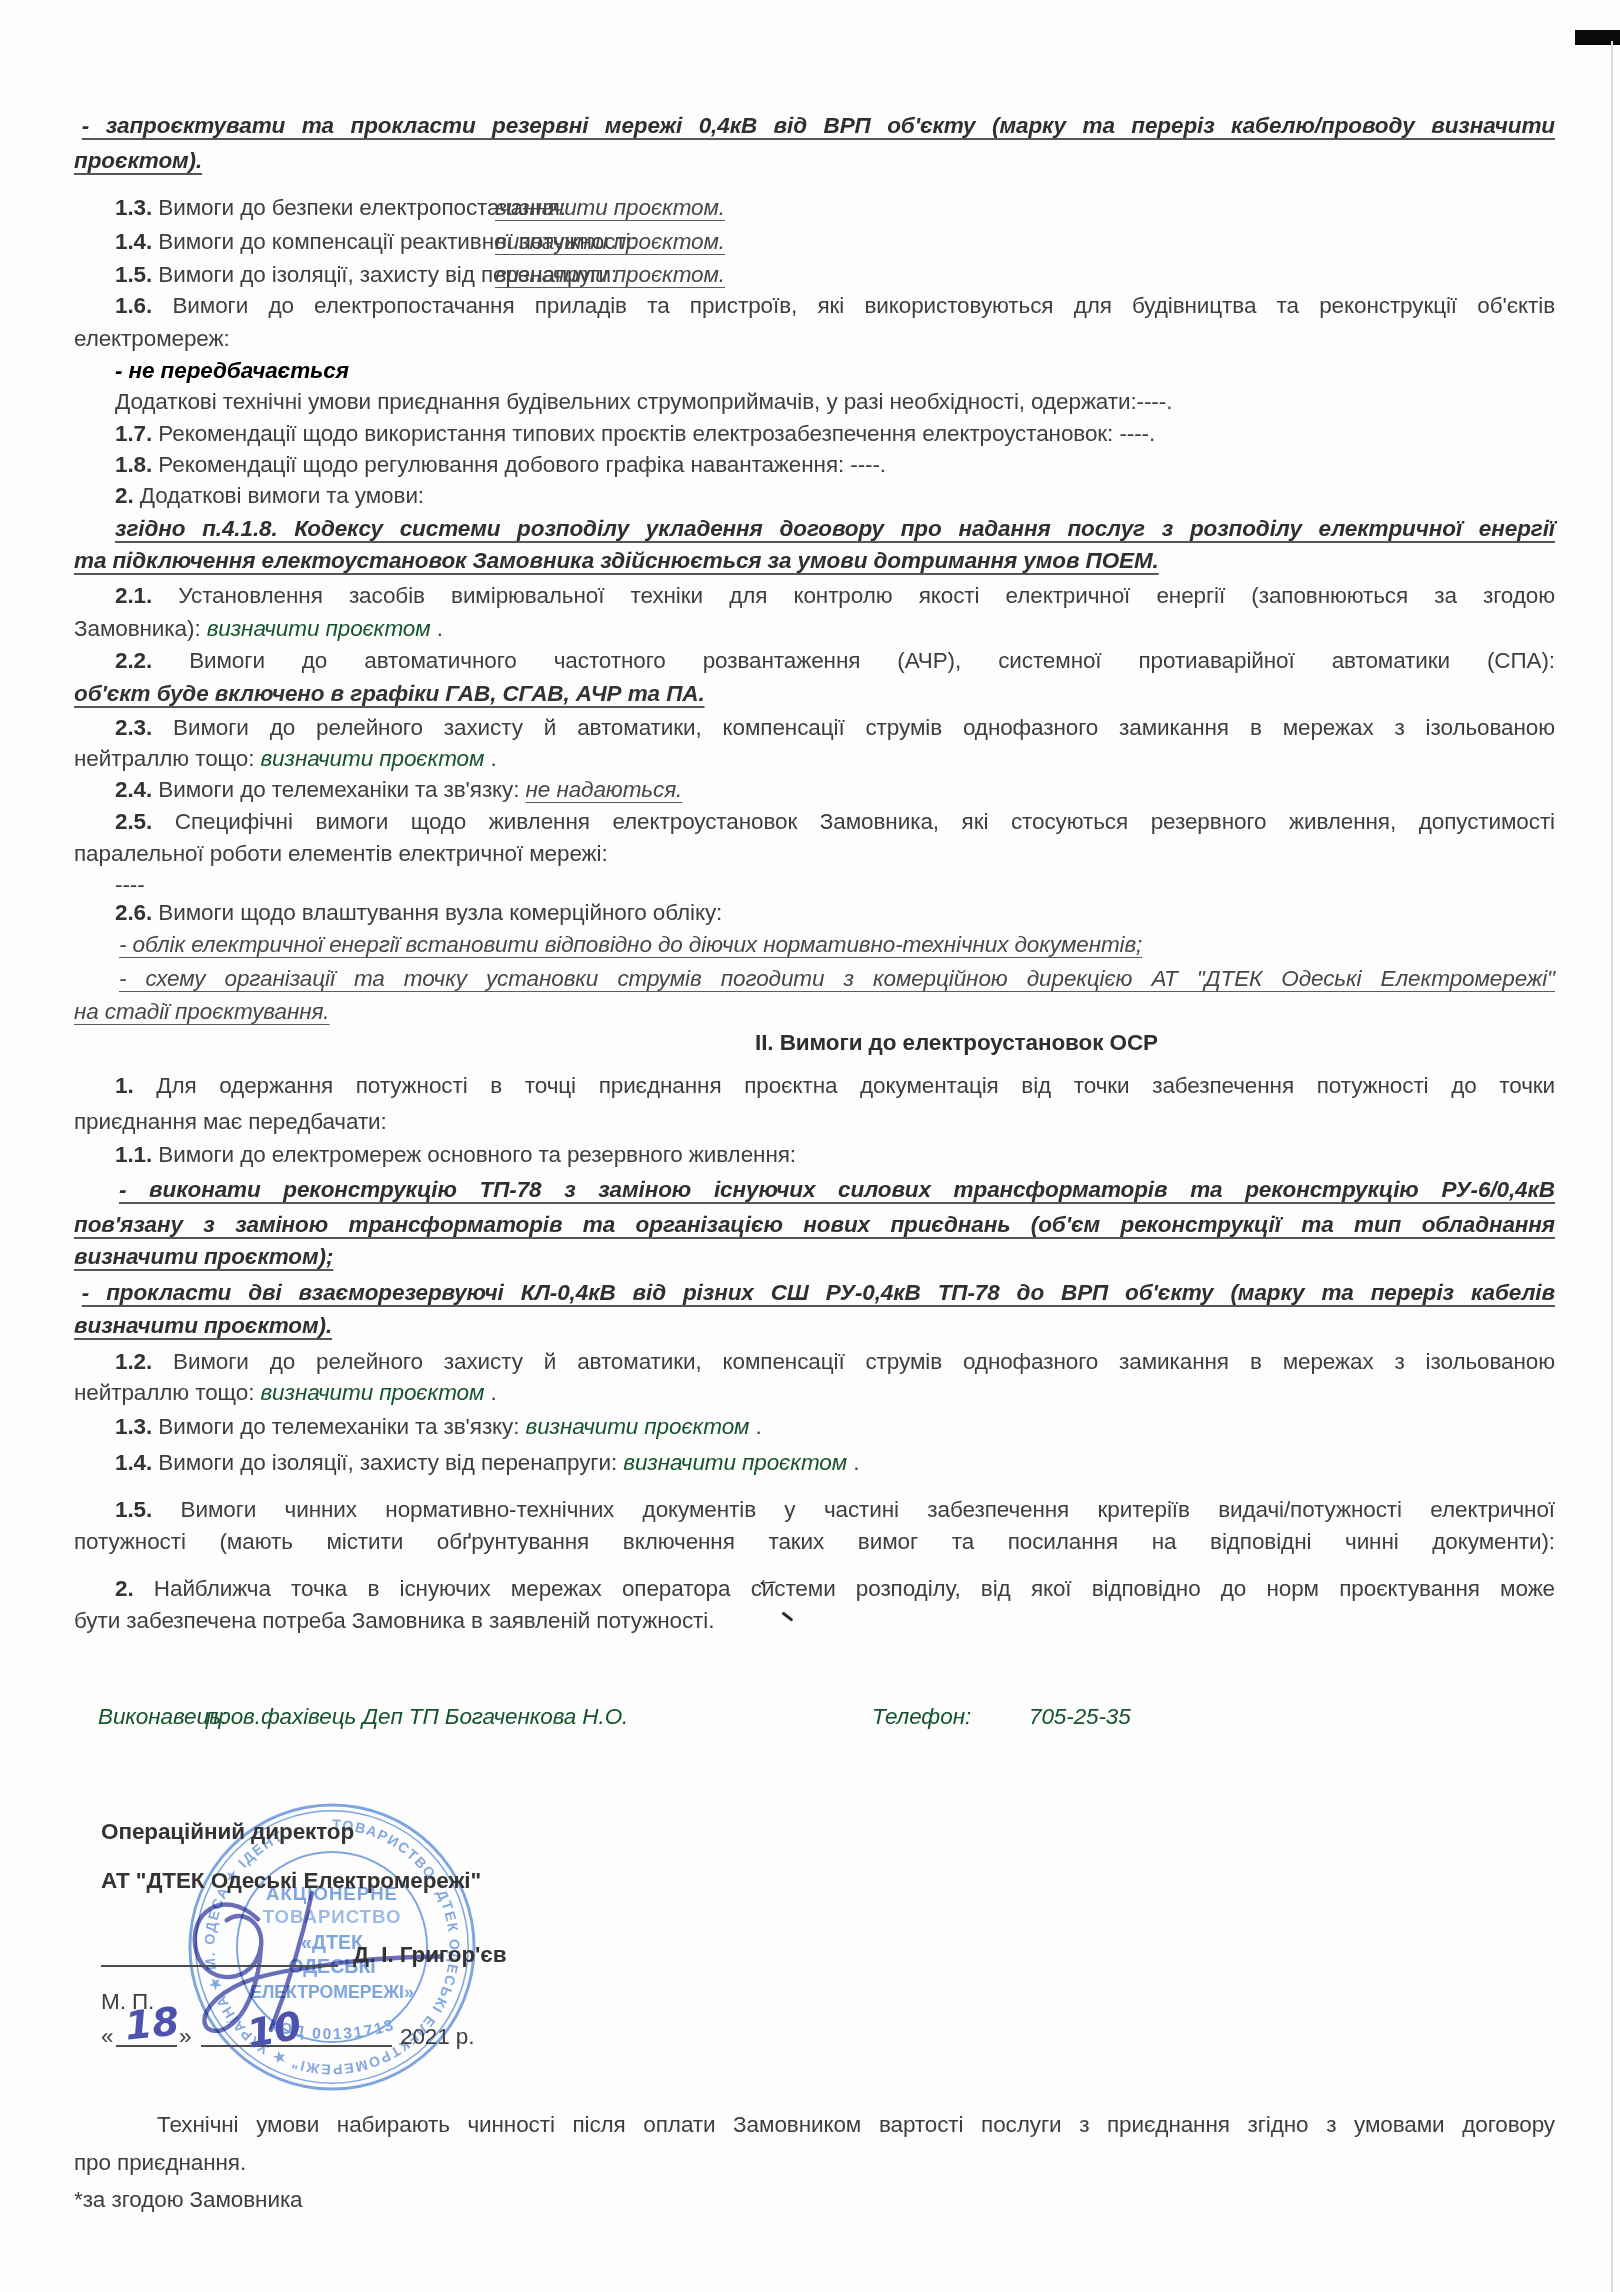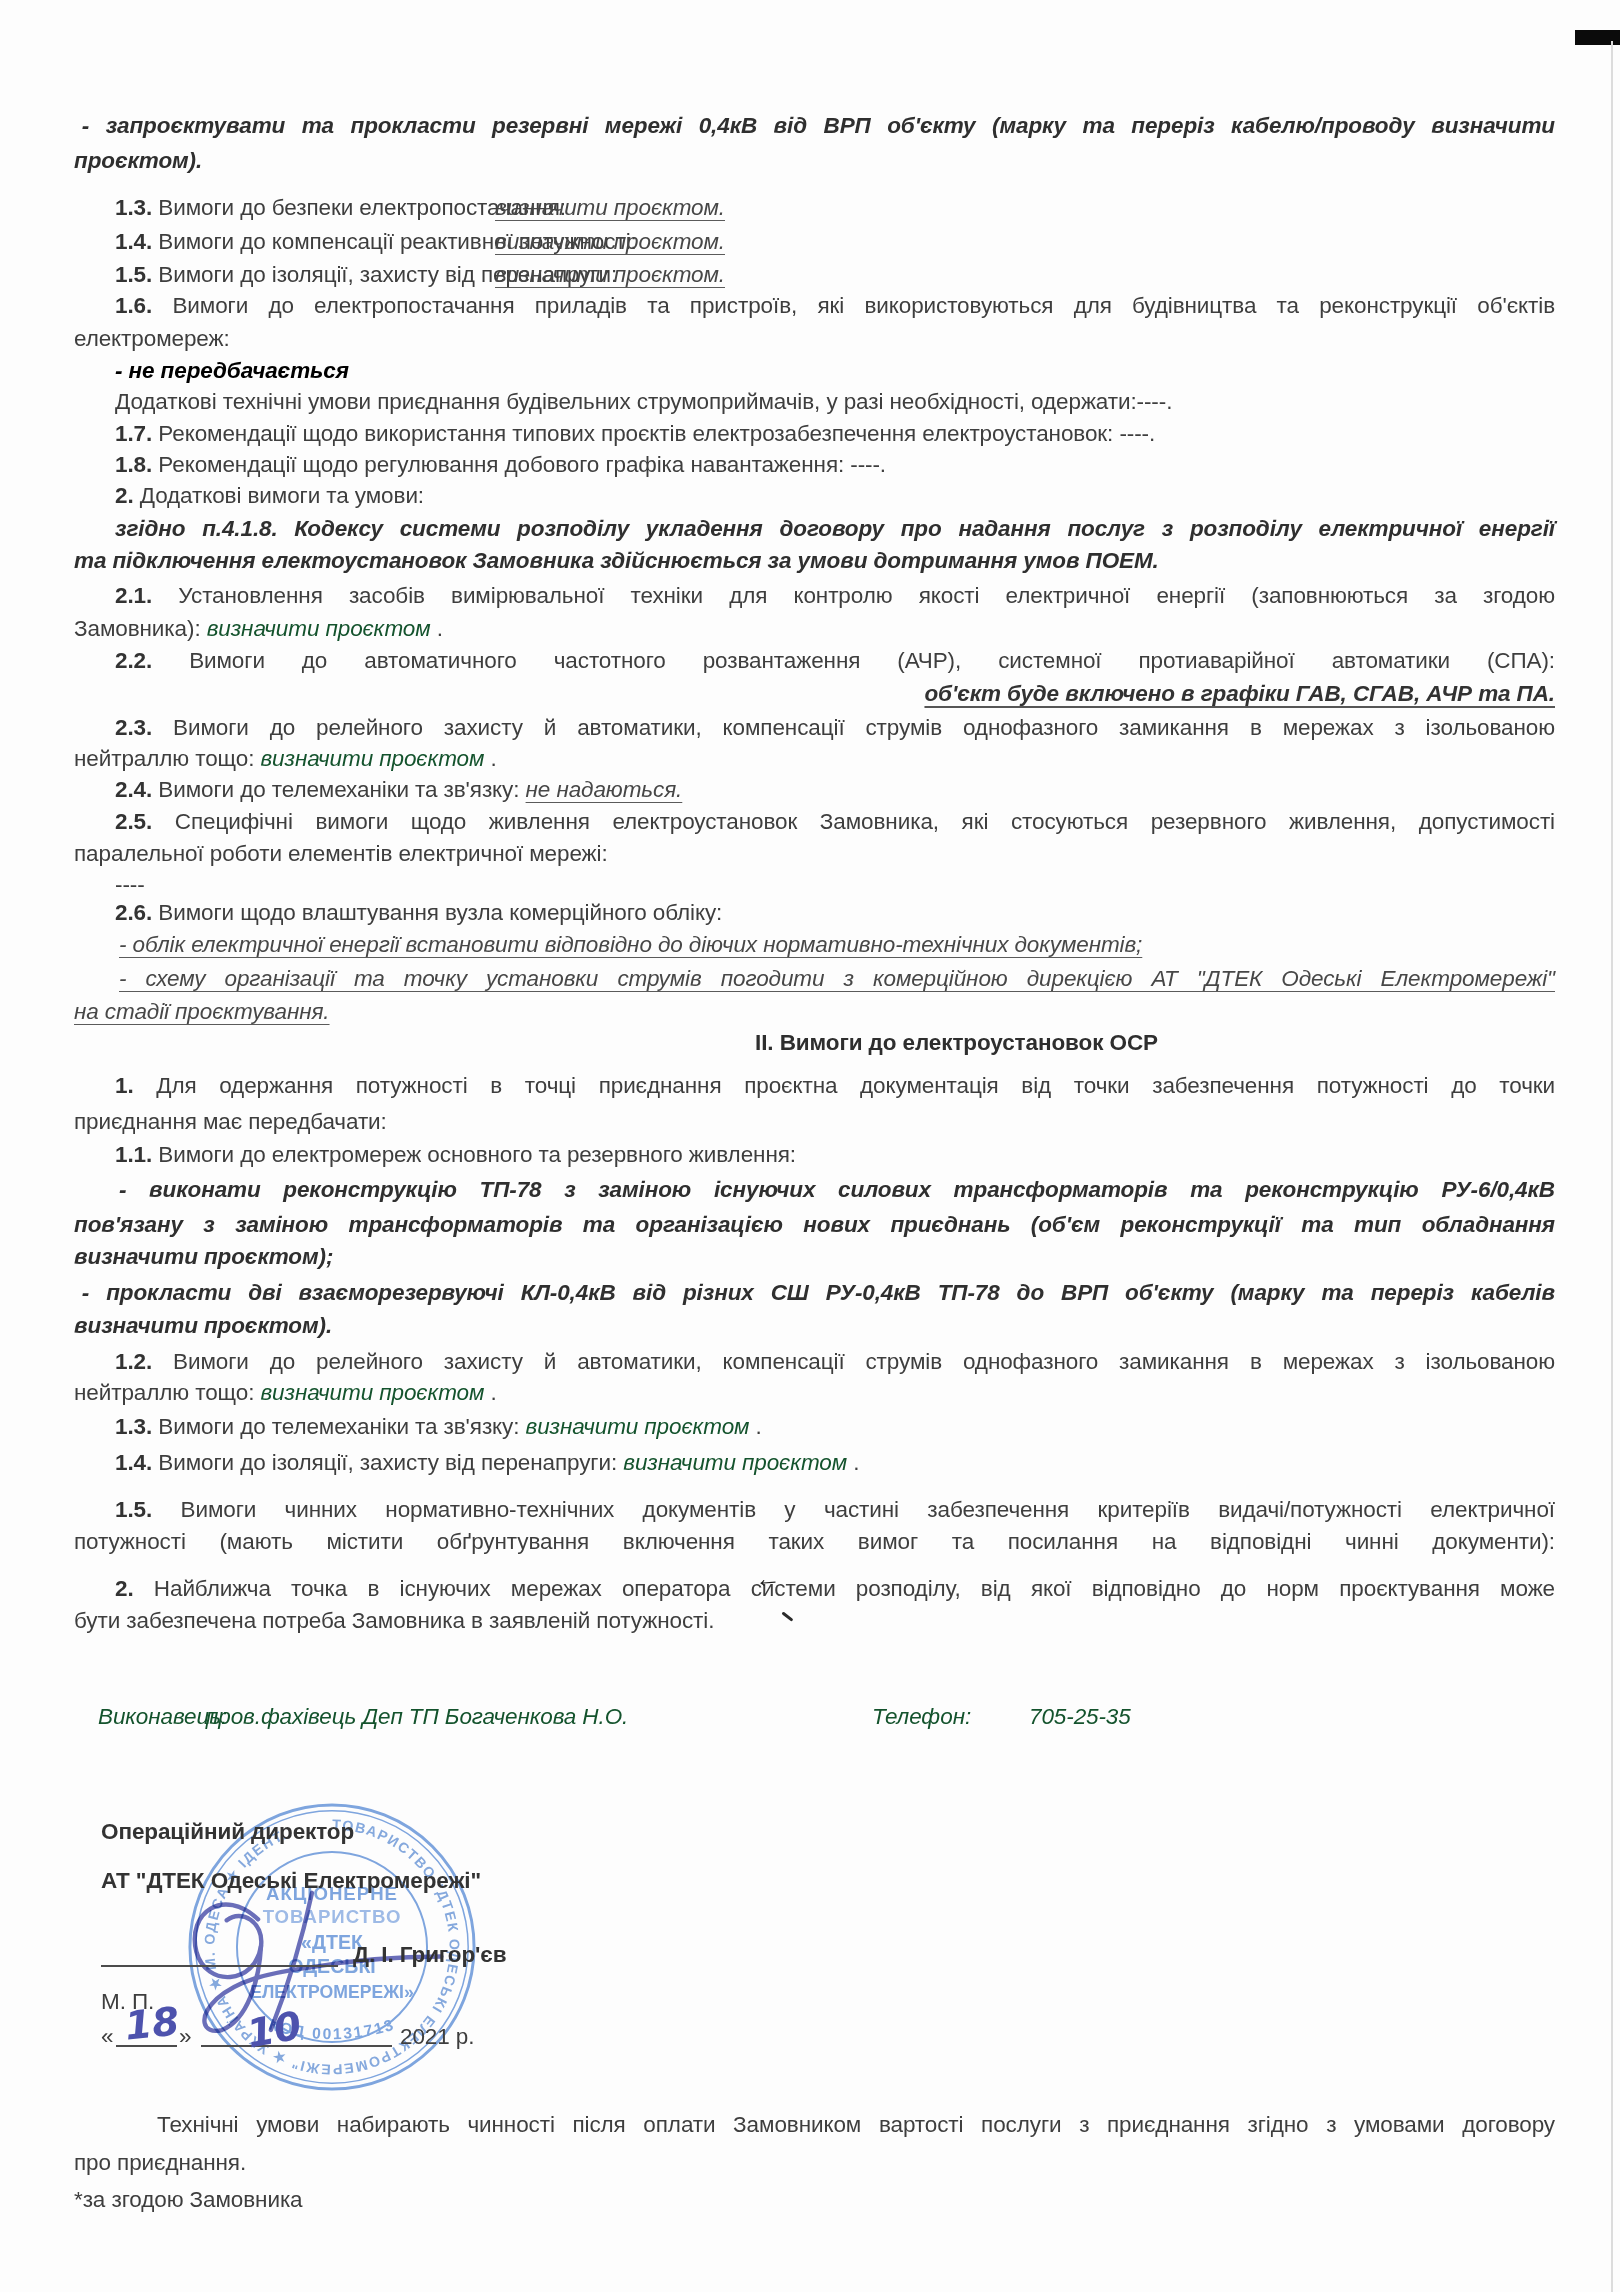--- a/index.html
+++ b/index.html
@@ -5,23 +5,23 @@
   html,body{margin:0;padding:0;background:#e8e8e8;}
   .page{position:relative;width:1620px;height:2293px;background:#fdfdfd;margin:0 auto;
         font-family:"Liberation Sans","DejaVu Sans",sans-serif;color:#3e3e3e;overflow:hidden;}
   .ln{position:absolute;left:74px;width:1481px;margin:0;font-size:22.5px;line-height:31px;
       letter-spacing:-0.1px;white-space:normal;}
   .j{text-align:justify;text-align-last:justify;}
   .ind{padding-left:41px;box-sizing:border-box;}
   .ind8{padding-left:7.8px;box-sizing:border-box;}
   .num{font-weight:bold;color:#333;text-align:center;}
   .biu{font-weight:bold;font-style:italic;color:#2f2f2f;
-       text-decoration-color:#565656;text-decoration-thickness:1.5px;text-underline-offset:4.9px;}
+       text-decoration:underline;text-decoration-color:#565656;text-decoration-thickness:1.5px;text-underline-offset:4.9px;}
   .semi-iu{font-weight:600;font-style:italic;color:#323232;
-       text-decoration:underline;text-decoration-color:#565656;text-decoration-thickness:1.5px;text-underline-offset:4.9px;text-align:right;}
+       text-decoration:underline;text-decoration-color:#565656;text-decoration-thickness:1.5px;text-underline-offset:4.9px;}
   .iu{font-style:italic;color:#474747;
        text-decoration:underline;text-decoration-color:#5a5a5a;text-decoration-thickness:1.3px;text-underline-offset:4.9px;}
   .it{font-style:italic;color:#14532d;}
   .bold{font-weight:bold;color:#333;}
   .val{position:absolute;left:421px;top:0;}
   .title{font-weight:bold;color:#2e2e2e;text-align:center;padding-left:284px;box-sizing:border-box;}
   .abs{position:absolute;}
   .blank{position:absolute;border-bottom:2px solid #4c4c4c;height:25.5px;}
   .pen{position:absolute;font-family:"DejaVu Sans",sans-serif;font-style:italic;color:#4d52ad;
        font-size:39px;font-weight:bold;transform:rotate(-6deg);}

